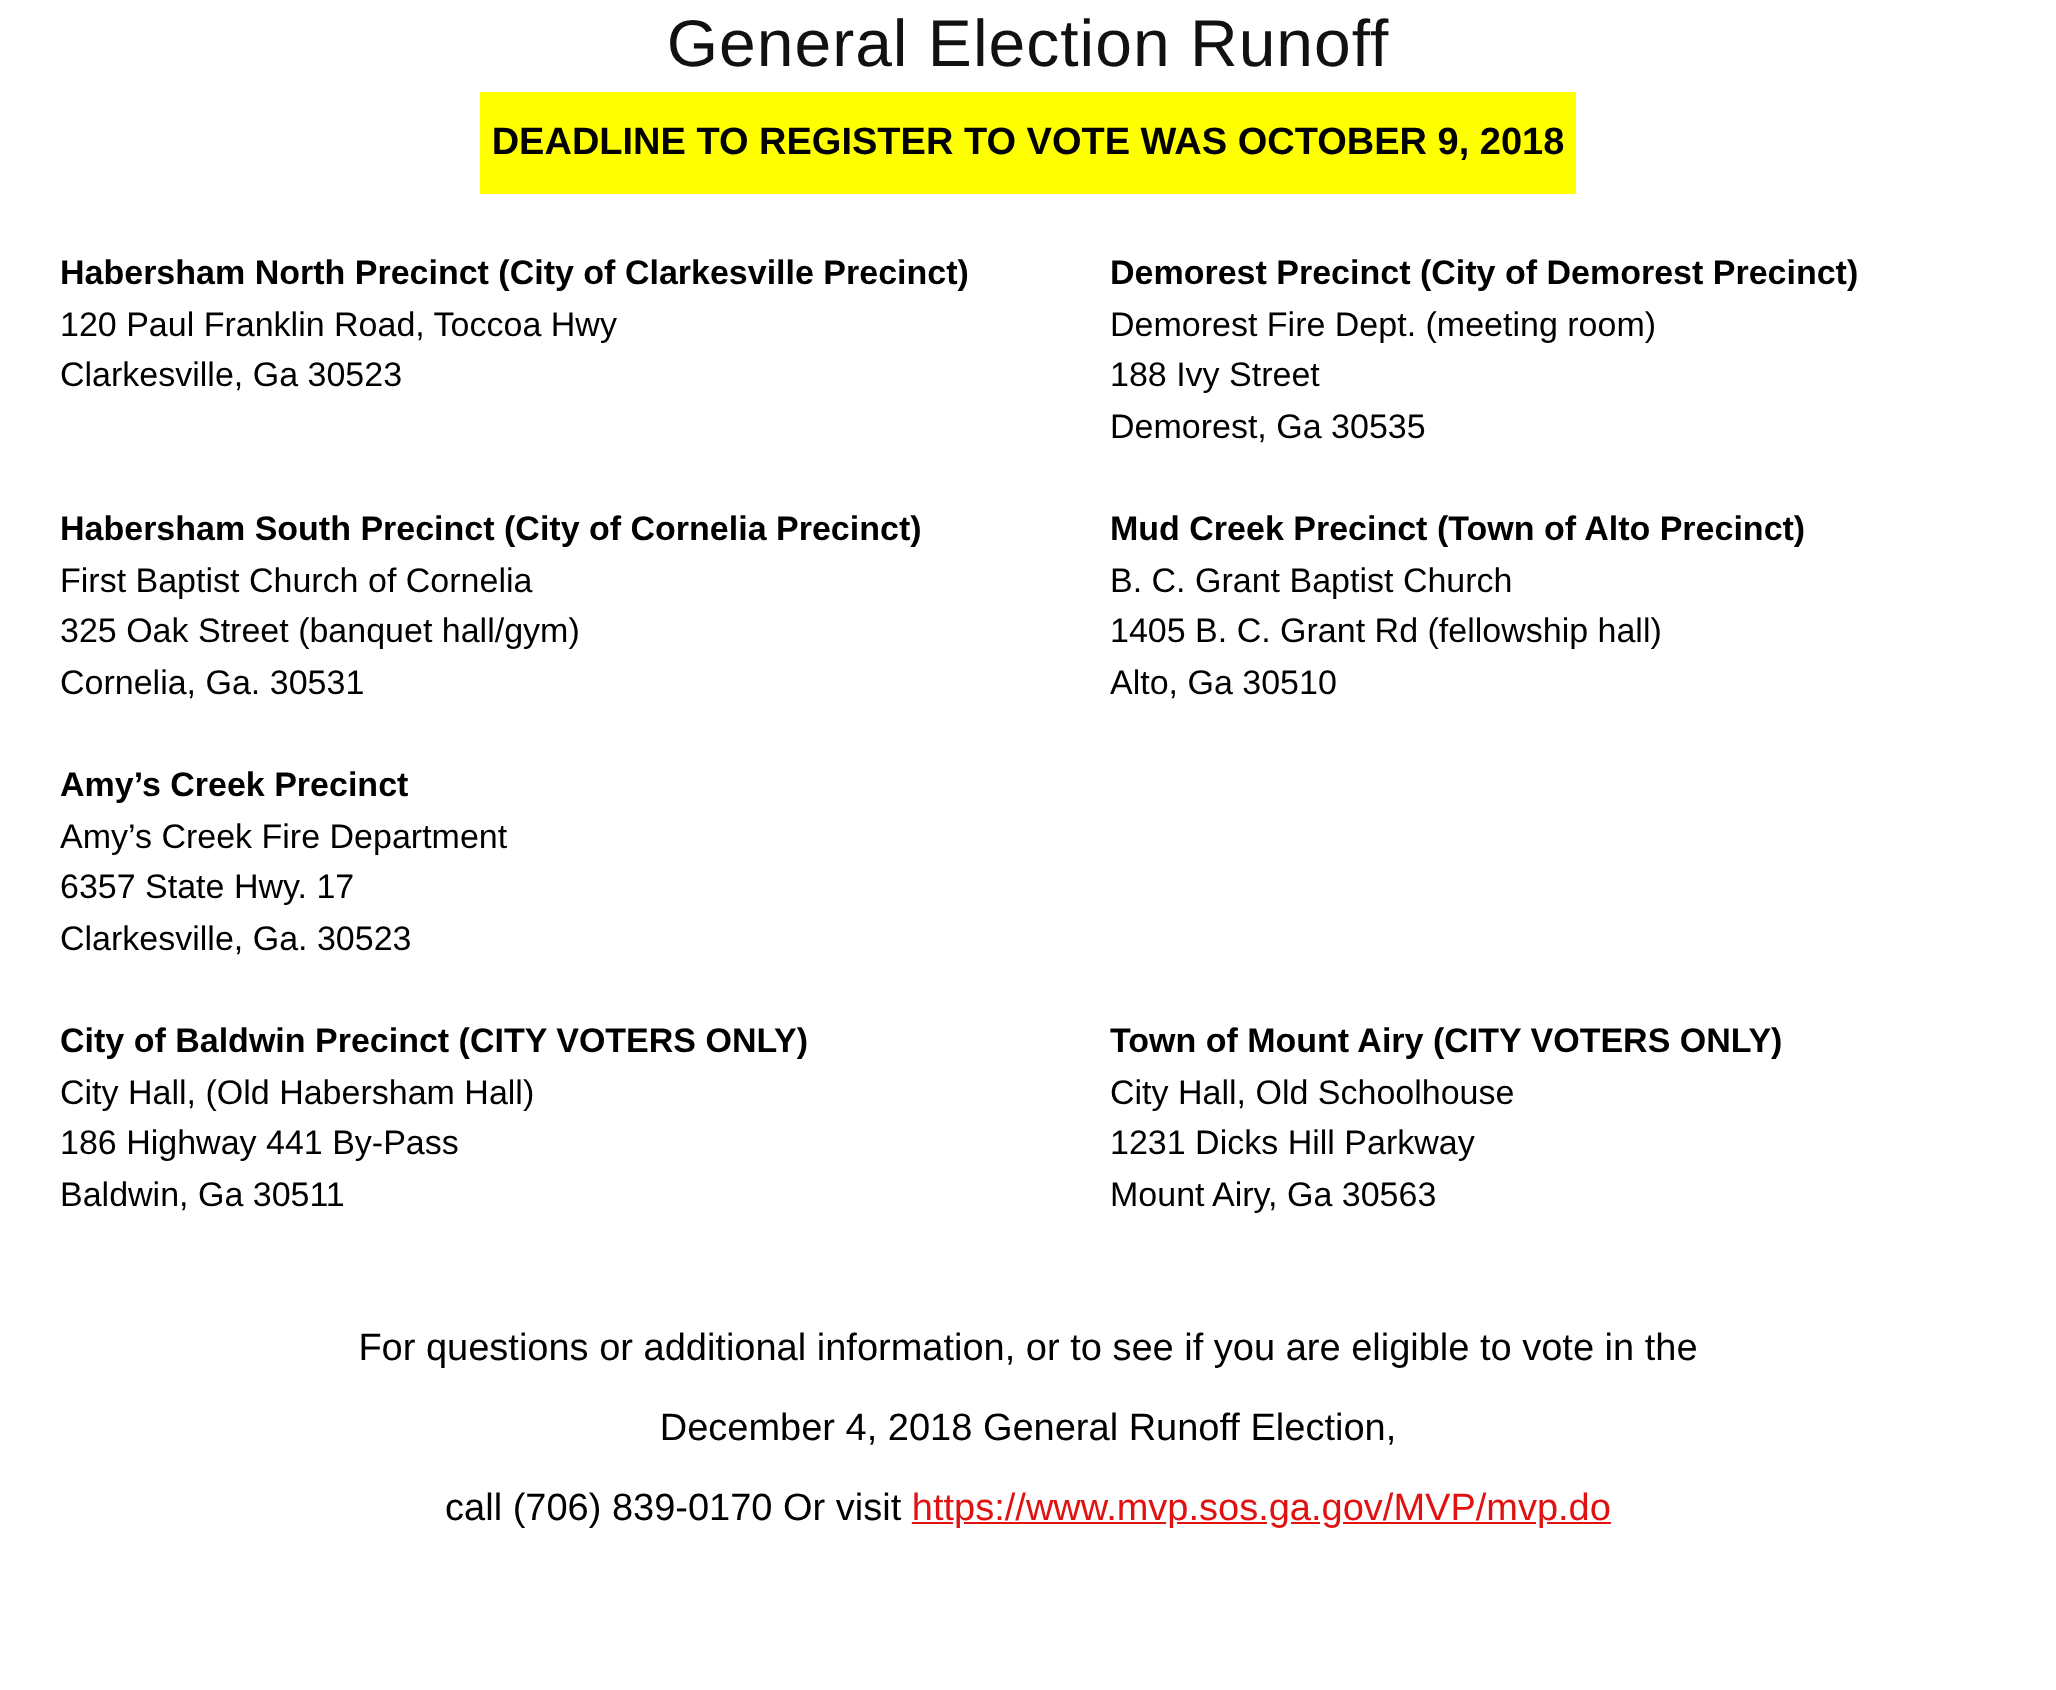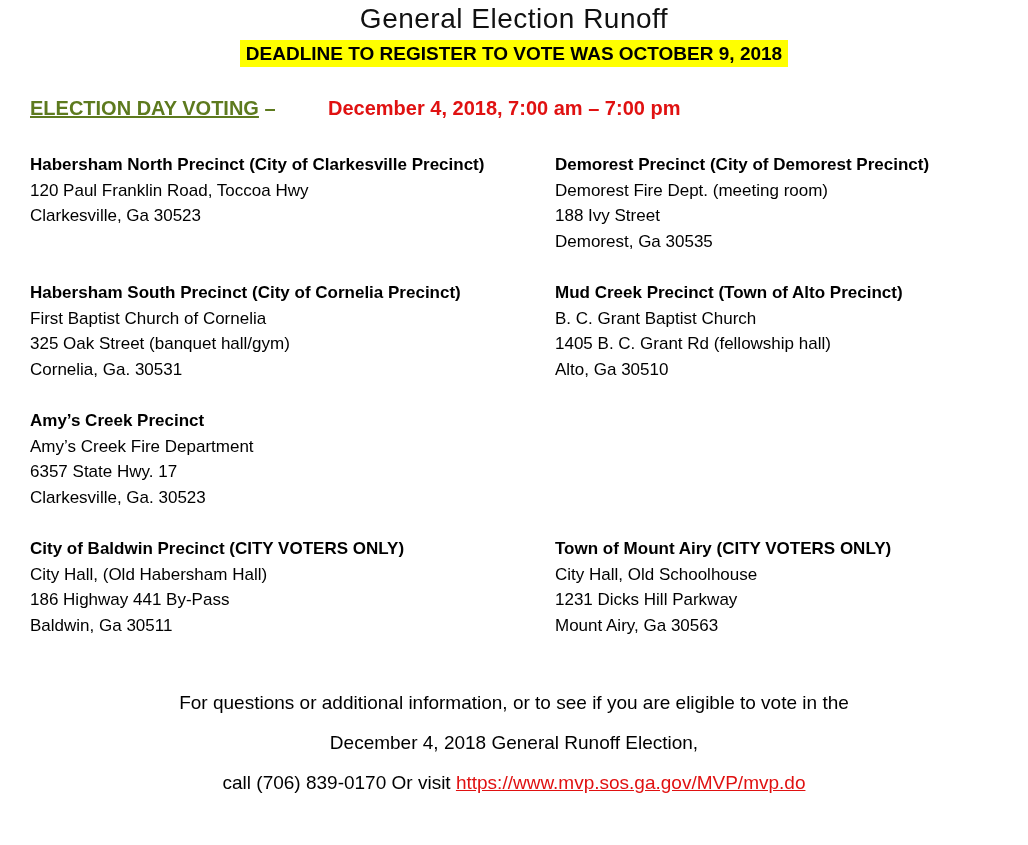--- a/index.html
+++ b/index.html
@@ -16,36 +16,36 @@
     height: 845px;
     background: #ffffff;
     color: var(--text-black);
     font-family: "Liberation Sans", sans-serif;
     overflow: hidden;
   }
   .doc-title {
     margin: 0;
     padding-top: 3px;
     text-align: center;
-    font-size: 28px;
+    font-size: 33px;
     font-weight: normal;
     letter-spacing: 0.5px;
     color: #111111;
   }
   .deadline-row {
     text-align: center;
     margin-top: 5px;
   }
   .deadline-highlight {
     display: inline-block;
     background: var(--highlight-yellow);
     font-weight: bold;
     font-size: 19px;
     line-height: 27px;
-    padding: 0 6px;
+    padding: 12px 6px;
   }
   .section-heading {
     position: relative;
     margin: 30px 0 0 30px;
     height: 28px;
     font-size: 20px;
     font-weight: bold;
     white-space: nowrap;
   }
   .heading-label {
@@ -93,24 +93,20 @@
 <body>
 
 <div class="page">
 
   <h1 class="doc-title">General Election Runoff</h1>
 
   <div class="deadline-row">
     <span class="deadline-highlight">DEADLINE TO REGISTER TO VOTE WAS OCTOBER 9, 2018</span>
   </div>
 
-  <div class="section-heading">
-    <span class="heading-label">ELECTION DAY VOTING</span><span class="heading-dash"> –</span>
-    <span class="heading-schedule">December 4, 2018, 7:00 am – 7:00 pm</span>
-  </div>
 
   <div class="precinct-grid">
 
     <div class="precinct">
       <div class="precinct-title">Habersham North Precinct (City of Clarkesville Precinct)</div>
       <div class="precinct-line">120 Paul Franklin Road, Toccoa Hwy</div>
       <div class="precinct-line">Clarkesville, Ga 30523</div>
     </div>
     <div class="precinct">
       <div class="precinct-title">Demorest Precinct (City of Demorest Precinct)</div>

